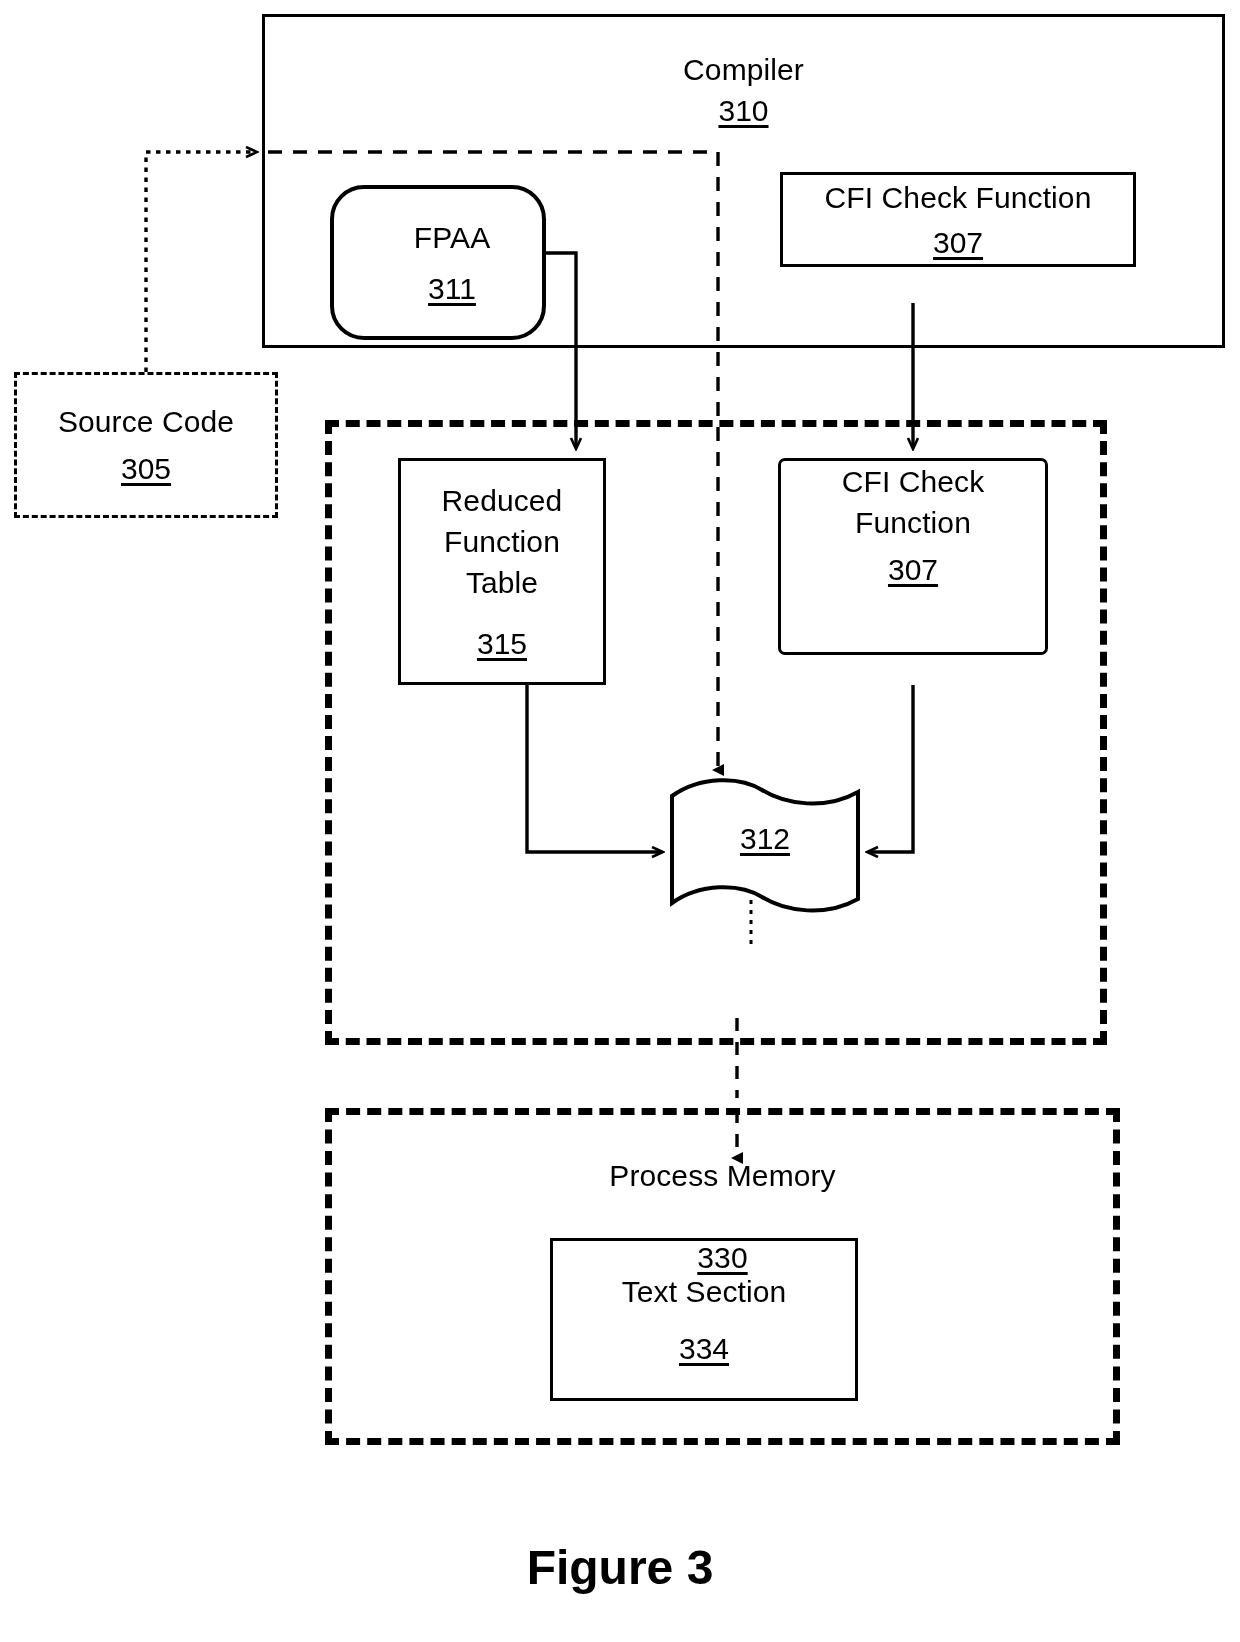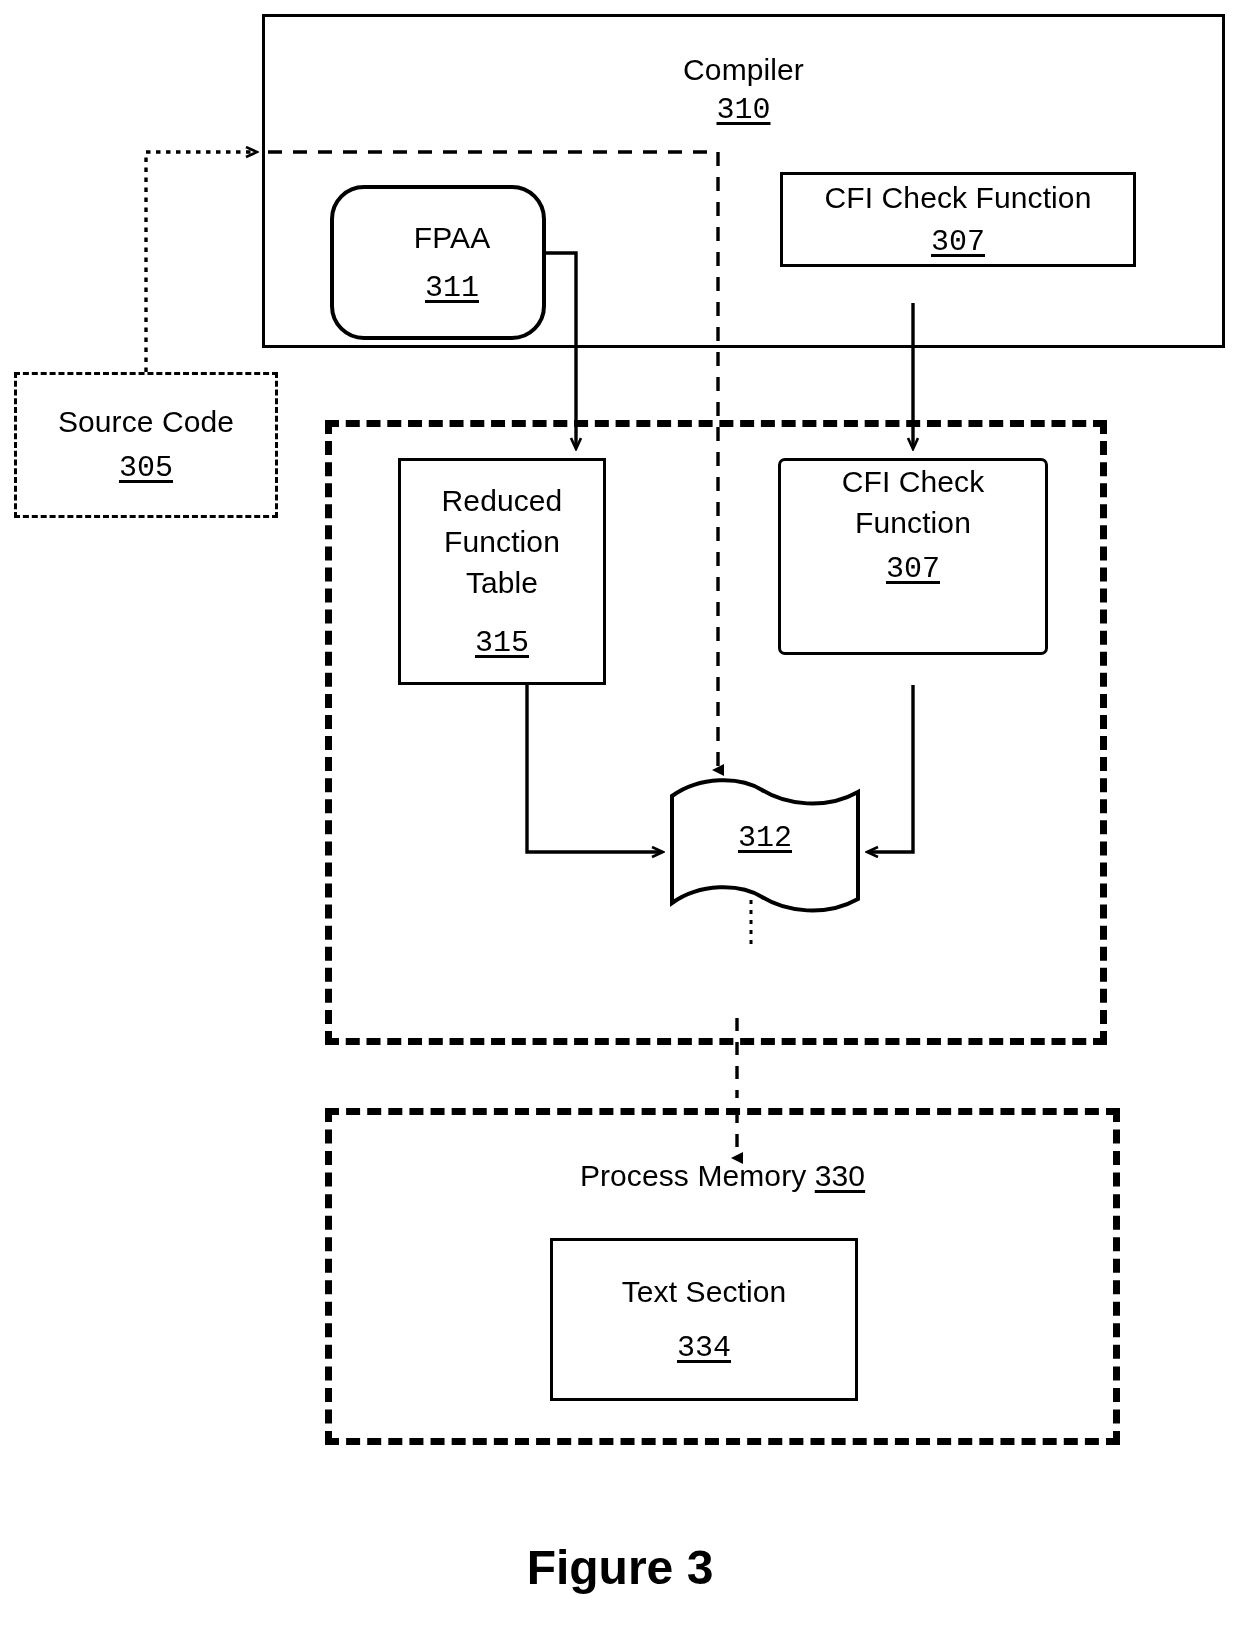--- a/index.html
+++ b/index.html
@@ -35,21 +35,20 @@
     text-align: center;
     white-space: pre;
     letter-spacing: 0.1px;
   }
   .num {
     font-size: 30px;
     line-height: 41px;
     text-align: center;
     text-decoration: underline;
     text-underline-offset: 4px;
-    font-family: Liberation Mono, monospace;
   }
   .inline-num { text-decoration: underline; text-underline-offset: 4px; }
 
   svg.overlay {
     position: absolute;
     left: 0;
     top: 0;
     width: 1240px;
     height: 1642px;
     pointer-events: none;
@@ -104,21 +103,21 @@
     <div class="lbl">CFI Check</div>
     <div class="lbl">Function</div>
     <div class="num" style="margin-top:6px;">307</div>
   </div>
 
   <div class="num" style="position:absolute; left:672px; top:818px; width:186px;">312</div>
 
 
   <div class="dashed-thick" style="position:absolute; box-sizing:border-box; left:325px; top:1108px; width:795px; height:337px;"></div>
 
-  <div style="position:absolute; left:325px; top:1155px; width:795px; display:flex; align-items:center; justify-content:center;">
+  <div style="position:absolute; left:325px; top:1155px; width:795px; display:flex; align-items:center; justify-content:center;flex-direction:column;">
     <span class="lbl">Process Memory</span>
     <span class="lbl">&nbsp;</span>
     <span class="lbl inline-num">330</span>
   </div>
 
   <div class="box solid" style="left:550px; top:1238px; width:308px; height:163px; justify-content:center;">
     <div class="lbl">Text Section</div>
     <div class="num" style="margin-top:16px;">334</div>
   </div>
 

